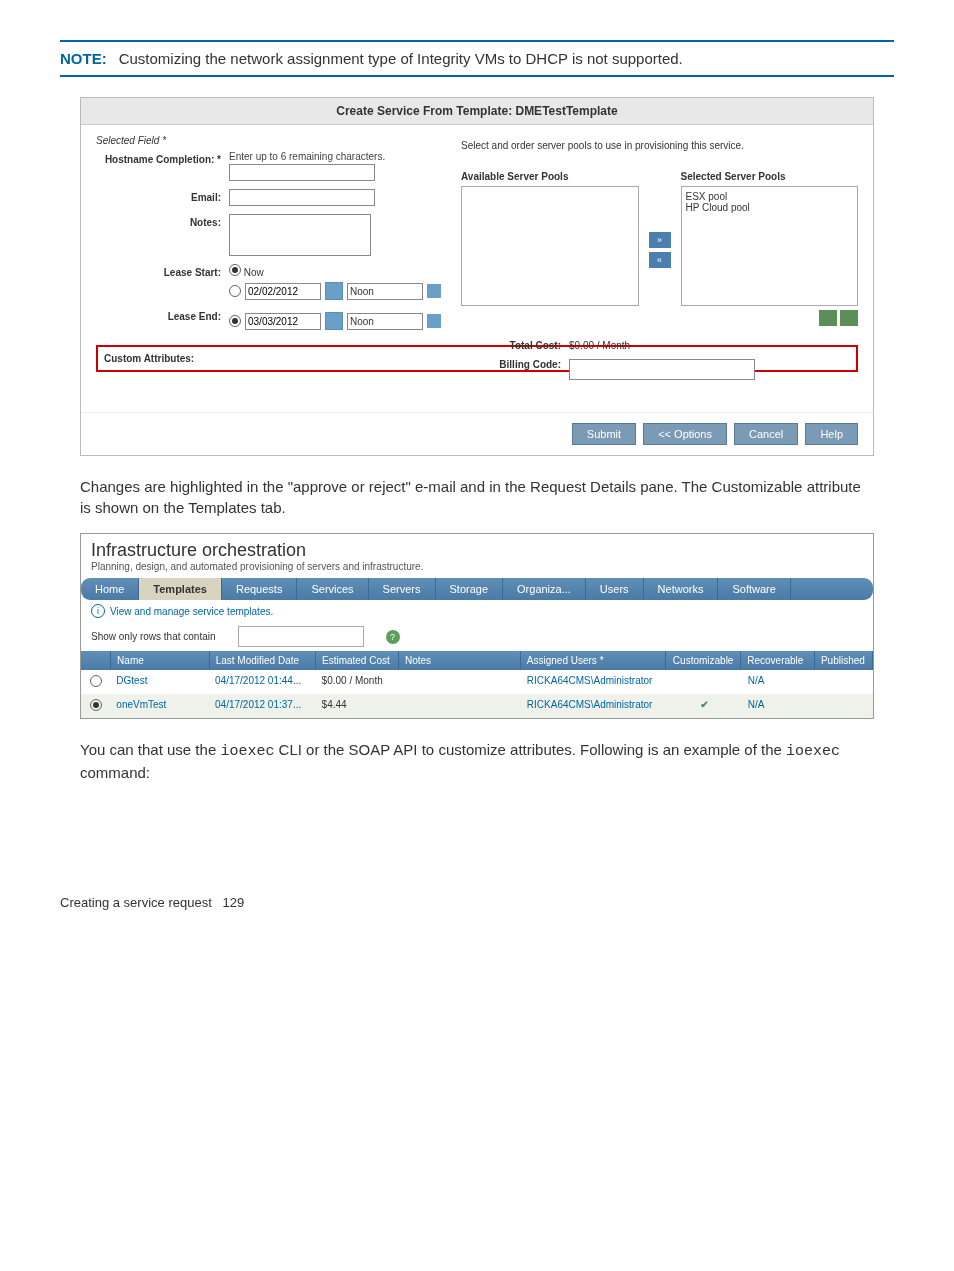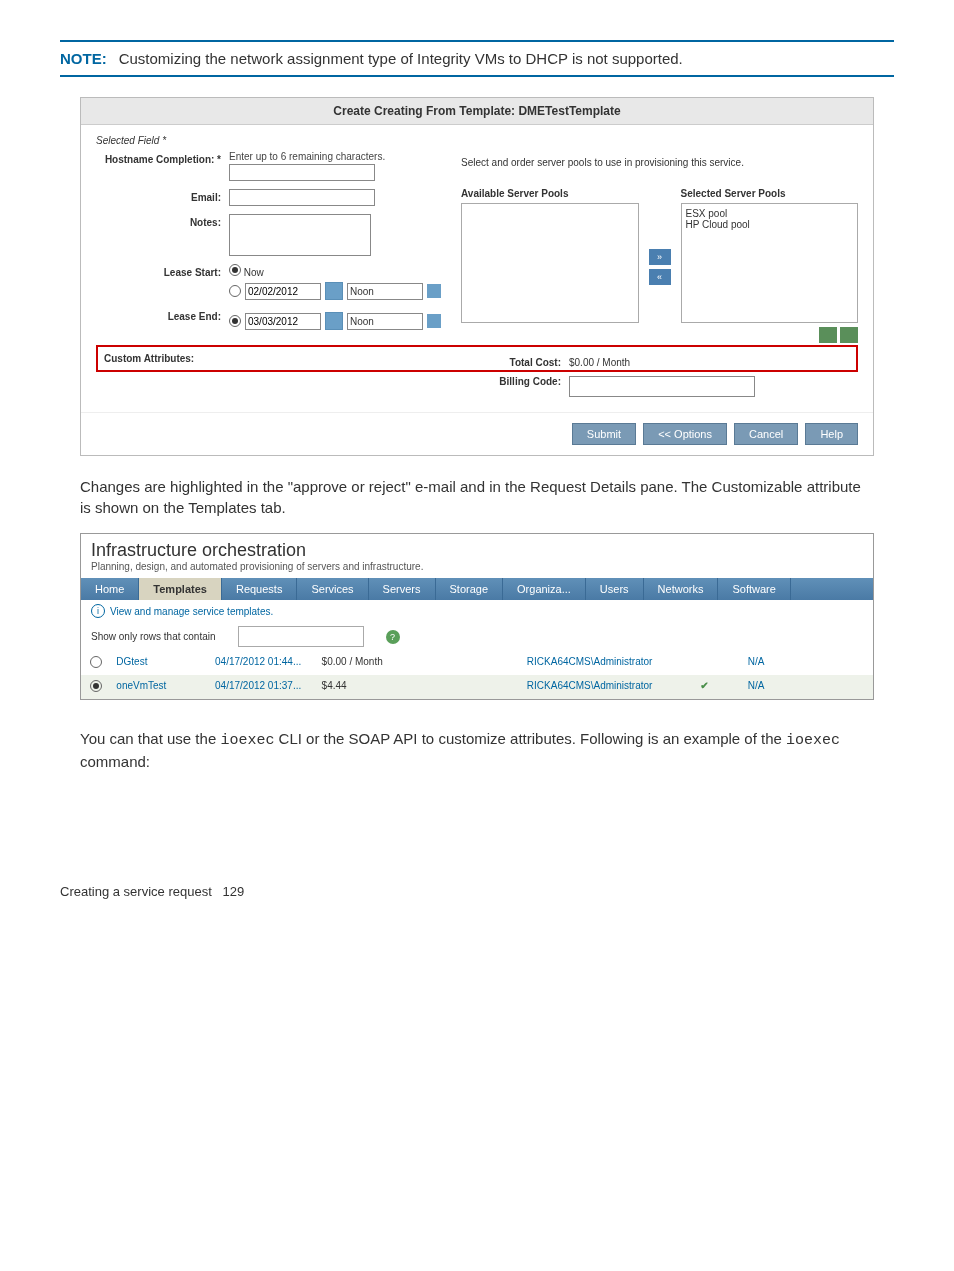--- a/index.html
+++ b/index.html
@@ -16,41 +16,41 @@
 .hint { font-size: 10px; color: #444; margin-bottom: 2px; }
 input[type="text"].svc { width: 140px; background: #005f9e; color: #fff; border: 1px solid #888; padding: 2px 4px; font-size: 10px; }
 input[type="text"].sm { width: 140px; border: 1px solid #888; padding: 2px; font-size: 10px; }
 .multiline { width: 140px; height: 40px; border: 1px solid #888; }
 .date-row { display: flex; align-items: center; gap: 4px; }
 .date-input { width: 70px; border: 1px solid #888; padding: 2px; font-size: 10px; }
 .cal-icon { width: 16px; height: 16px; background: #6a9fc7; display: inline-block; border: 1px solid #5a8fb7; }
 .time-sel { width: 70px; border: 1px solid #888; padding: 2px; font-size: 10px; position: relative; }
 .dd-btn { width: 14px; height: 14px; background: #6a9fc7; display: inline-block; vertical-align: middle; }
 .custom-attr { border: 2px solid #c00; padding: 6px; margin-top: 15px; font-weight: bold; font-size: 10px; }
-.right-panel { position: absolute; left: 380px; top: 32px; right: 15px; font-size: 10px; }
+.right-panel { position: absolute; left: 380px; top: 15px; right: 15px; font-size: 10px; }
 .rp-hint { font-size: 10px; margin-bottom: 20px; }
 .pools { display: flex; gap: 10px; }
 .pool-col { width: 180px; }
 .pool-hdr { font-weight: bold; font-size: 10px; margin-bottom: 4px; }
 .pool-box { border: 1px solid #aaa; height: 110px; background: #fff; padding: 4px; font-size: 10px; }
 .pool-btns { display: flex; flex-direction: column; justify-content: center; gap: 4px; }
 .mv-btn { width: 22px; height: 16px; background: #4a7fb0; color: #fff; font-size: 9px; text-align: center; line-height: 16px; }
 .sort-btns { text-align: right; margin-top: 4px; }
 .sort-btn { width: 18px; height: 16px; background: #5a8f5a; display: inline-block; }
 .cost-row { display: flex; margin-top: 12px; font-size: 10px; }
 .cost-label { font-weight: bold; width: 100px; text-align: right; padding-right: 8px; }
 .bill-input { border: 1px solid #888; width: 180px; padding: 2px; }
 .dialog-footer { padding: 10px 15px; text-align: right; border-top: 1px solid #eee; }
 .dlg-btn { background: #7a9ab5; color: #fff; border: 1px solid #5a7a95; padding: 4px 14px; font-size: 11px; margin-left: 4px; display: inline-block; }
 .body-text { font-size: 15px; margin: 15px 20px; line-height: 1.4; }
-.screenshot2 { border: 1px solid #999; margin: 10px 20px 28px 20px; font-size: 11px; }
+.screenshot2 { border: 1px solid #999; margin: 10px 20px 20px 20px; font-size: 11px; }
 .io-header { padding: 6px 10px; background: #fff; }
 .io-title { font-size: 18px; color: #333; }
 .io-sub { font-size: 10px; color: #555; }
-.tabs { display: flex; background: linear-gradient(#6090b8, #4a7aa5); }
+.tabs { display: flex; background: linear-gradient(#6090b8, #4a7aa5); border-radius: 9px; }
 .tab { padding: 5px 14px; color: #fff; font-size: 11px; border-right: 1px solid #3a6a95; }
 .tab.active { background: #d8d4c0; color: #333; font-weight: bold; }
 .info-bar { padding: 4px 10px; font-size: 10px; color: #0066a1; display: flex; align-items: center; gap: 5px; }
 .info-icon { width: 12px; height: 12px; border: 1px solid #0066a1; border-radius: 50%; display: inline-flex; align-items: center; justify-content: center; font-size: 9px; }
 .filter-row { padding: 4px 10px; font-size: 10px; display: flex; align-items: center; gap: 22px; }
 .filter-input { border: 1px solid #aaa; width: 120px; padding: 2px; }
 .help-icon { width: 14px; height: 14px; background: #5a9f5a; border-radius: 50%; color: #fff; font-size: 9px; text-align: center; line-height: 14px; }
 .grid-hdr { display: flex; background: linear-gradient(#6090b8, #4a7aa5); color: #fff; font-size: 10px; }
 .gh { padding: 4px 6px; border-right: 1px solid #3a6a95; }
 .grid-row { display: flex; font-size: 10px; }
@@ -74,21 +74,21 @@
 </style>
 </head>
 <body>
 
 <div class="note-block">
   <span class="note-label">NOTE:</span>
   <span class="note-text"> &nbsp; <span>Customizing the network assignment type of Integrity VMs to DHCP is not supported.</span></span>
 </div>
 
 <div class="screenshot1">
-  <div class="dialog-title">Create Creating From Template: DMETestTemplate</div>
+  <div class="dialog-title">Create Service From Template: DMETestTemplate</div>
   <div class="dialog-body">
     <div class="required">Selected Field *</div>
 
 
     <div class="form-row">
       <div class="form-label">Hostname Completion: *</div>
       <div class="form-field">
         <div class="hint">Enter up to 6 remaining characters.</div>
         <input type="text" class="sm" style="">
       </div>
@@ -198,20 +198,31 @@
     </div>
   <div class="info-bar">
     <span class="info-icon">i</span>
     <span class="link-blue">View and manage service templates.</span>
   </div>
   <div class="filter-row">
     <span>Show only rows that contain</span>
     <input class="filter-input" style="">
     <span class="help-icon">?</span>
   </div>
+  <div class="grid-hdr">
+    <div class="gh c0"></div>
+    <div class="gh c1">Name</div>
+    <div class="gh c2">Last Modified Date</div>
+    <div class="gh c3">Estimated Cost</div>
+    <div class="gh c4">Notes</div>
+    <div class="gh c5">Assigned Users *</div>
+    <div class="gh c6">Customizable</div>
+    <div class="gh c7">Recoverable</div>
+    <div class="gh c8">Published</div>
+  </div>
   <div id="grid-body">
       <div class="grid-row">
         <div class="gc c0"><span class="radio-dot"></span></div>
         <div class="gc c1 link-blue">DGtest</div>
         <div class="gc c2 link-blue">04/17/2012 01:44...</div>
         <div class="gc c3">$0.00 / Month</div>
         <div class="gc c4"></div>
         <div class="gc c5 link-blue">RICKA64CMS\Administrator</div>
         <div class="gc c6"></div>
         <div class="gc c7 link-blue">N/A</div>

